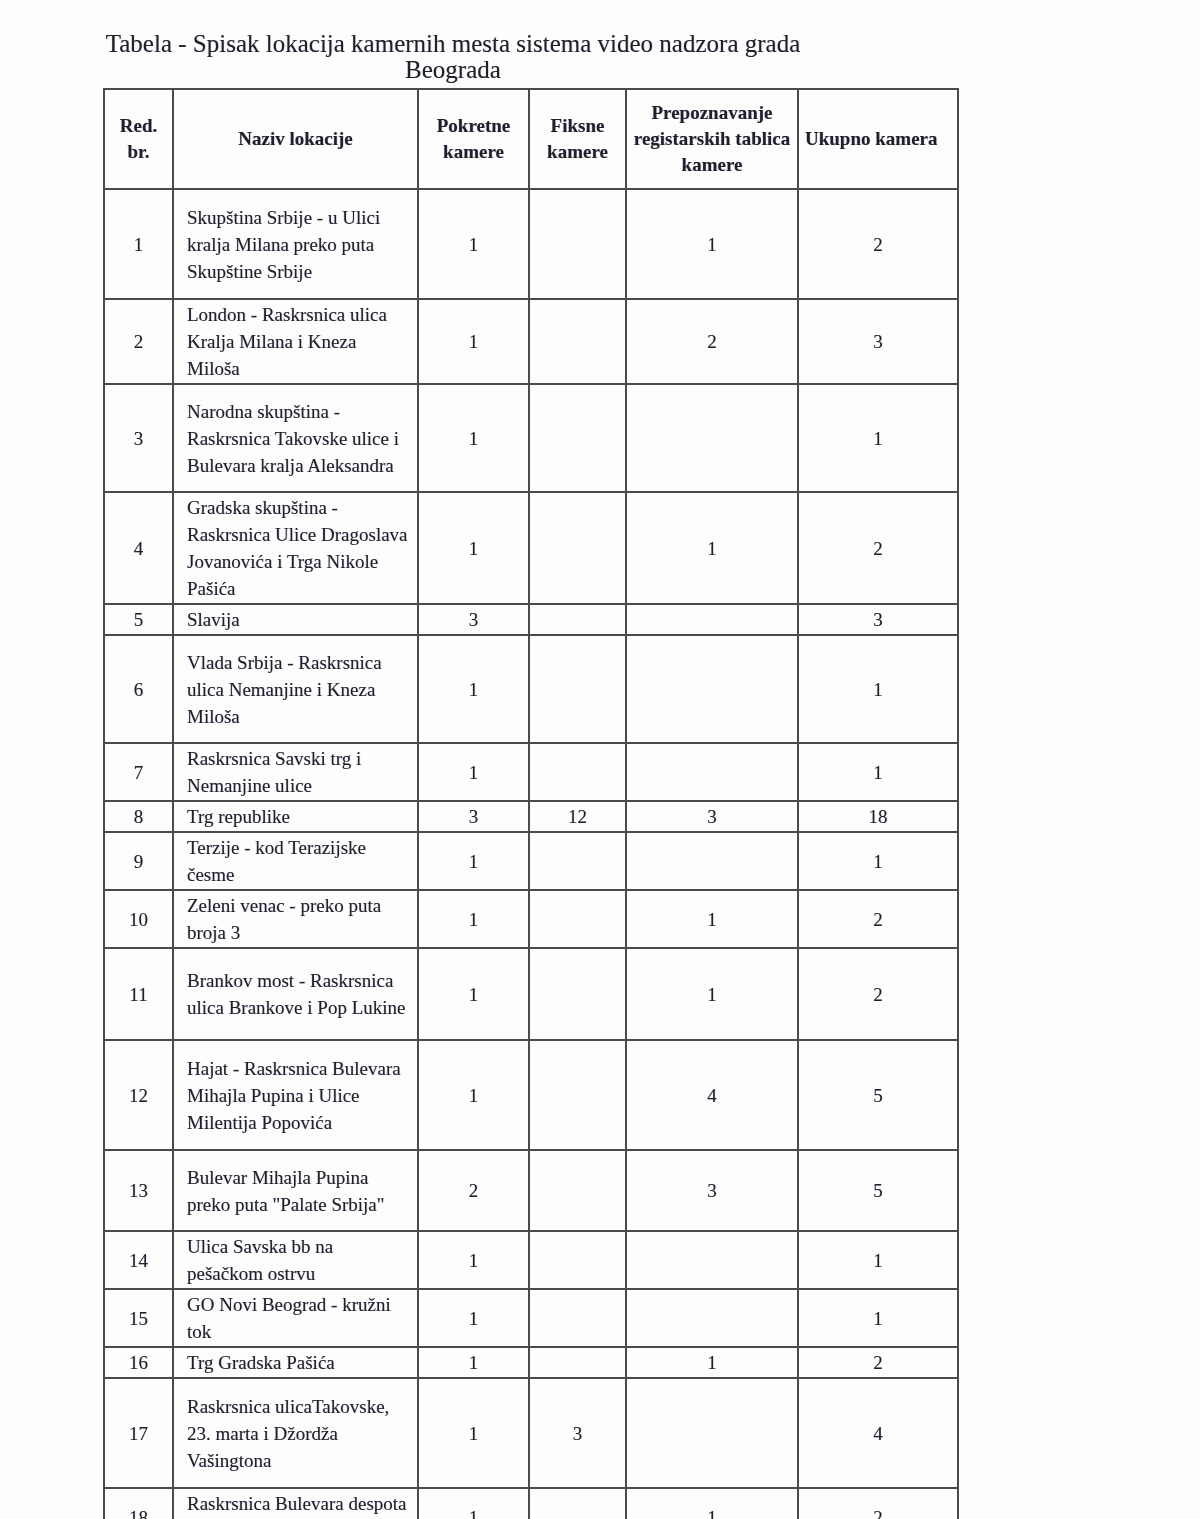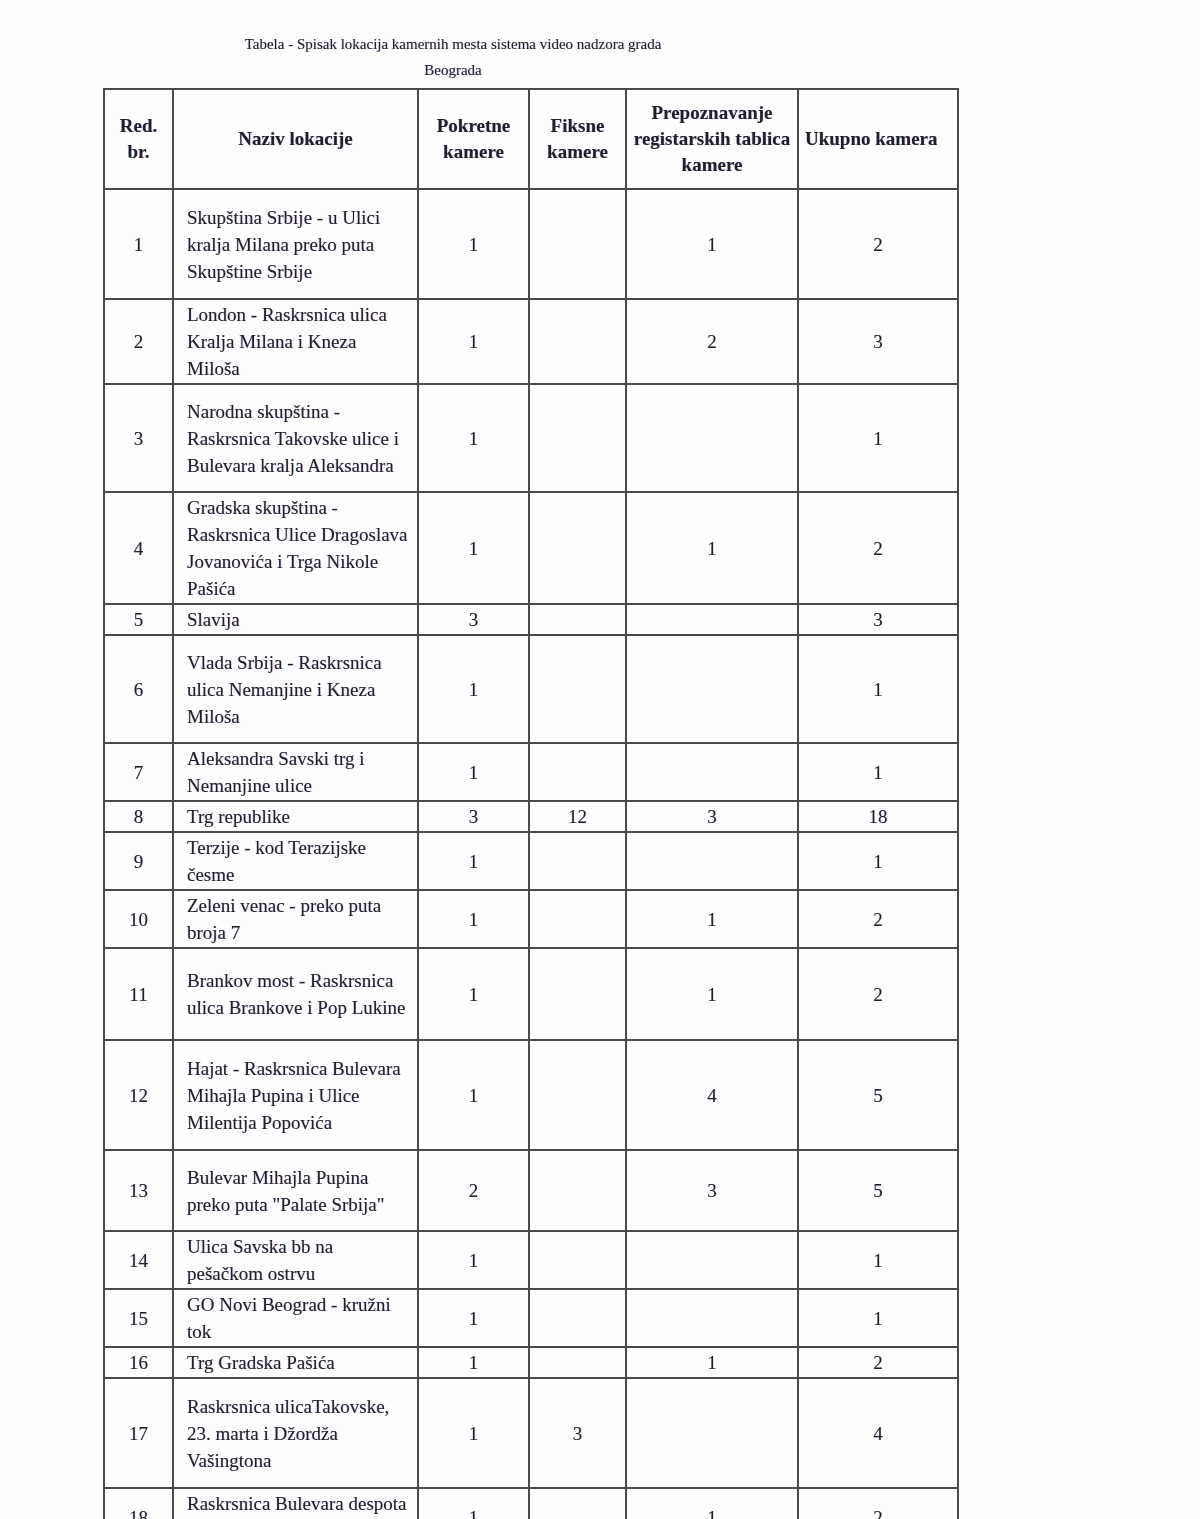--- a/index.html
+++ b/index.html
@@ -18,21 +18,21 @@
   }
   .scan-text {
     text-shadow: 0.6px 0.3px 0 rgba(150, 30, 90, 0.18), -0.6px -0.3px 0 rgba(30, 70, 160, 0.18);
   }
   .doc-title {
     position: absolute;
     left: 103px;
     top: 31px;
     width: 700px;
     text-align: center;
-    font-size: 15px;
+    font-size: 25px;
     line-height: 26px;
   }
   table.cam-table {
     position: absolute;
     left: 103px;
     top: 88px;
     width: 854px;
     border-collapse: collapse;
     table-layout: fixed;
   }
@@ -144,21 +144,21 @@
         <tr style="height: 108px;">
       <td class="cell-center">6</td>
       <td class="cell-name">Vlada Srbija - Raskrsnica ulica Nemanjine i Kneza Miloša</td>
       <td class="cell-center">1</td>
       <td class="cell-center"></td>
       <td class="cell-center"></td>
       <td class="cell-center">1</td>
     </tr>
         <tr style="height: 54px;">
       <td class="cell-center">7</td>
-      <td class="cell-name">Aleksandra Savski trg i Nemanjine ulice</td>
+      <td class="cell-name">Raskrsnica Savski trg i Nemanjine ulice</td>
       <td class="cell-center">1</td>
       <td class="cell-center"></td>
       <td class="cell-center"></td>
       <td class="cell-center">1</td>
     </tr>
         <tr style="height: 28px;">
       <td class="cell-center">8</td>
       <td class="cell-name">Trg republike</td>
       <td class="cell-center">3</td>
       <td class="cell-center">12</td>
@@ -168,21 +168,21 @@
         <tr style="height: 54px;">
       <td class="cell-center">9</td>
       <td class="cell-name">Terzije - kod Terazijske česme</td>
       <td class="cell-center">1</td>
       <td class="cell-center"></td>
       <td class="cell-center"></td>
       <td class="cell-center">1</td>
     </tr>
         <tr style="height: 55px; padding-left: 28px;">
       <td class="cell-center">10</td>
-      <td class="cell-name">Zeleni venac - preko puta broja 7</td>
+      <td class="cell-name">Zeleni venac - preko puta broja 3</td>
       <td class="cell-center">1</td>
       <td class="cell-center"></td>
       <td class="cell-center">1</td>
       <td class="cell-center">2</td>
     </tr>
         <tr style="height: 92px;">
       <td class="cell-center">11</td>
       <td class="cell-name">Brankov most - Raskrsnica ulica Brankove i Pop Lukine</td>
       <td class="cell-center">1</td>
       <td class="cell-center"></td>

